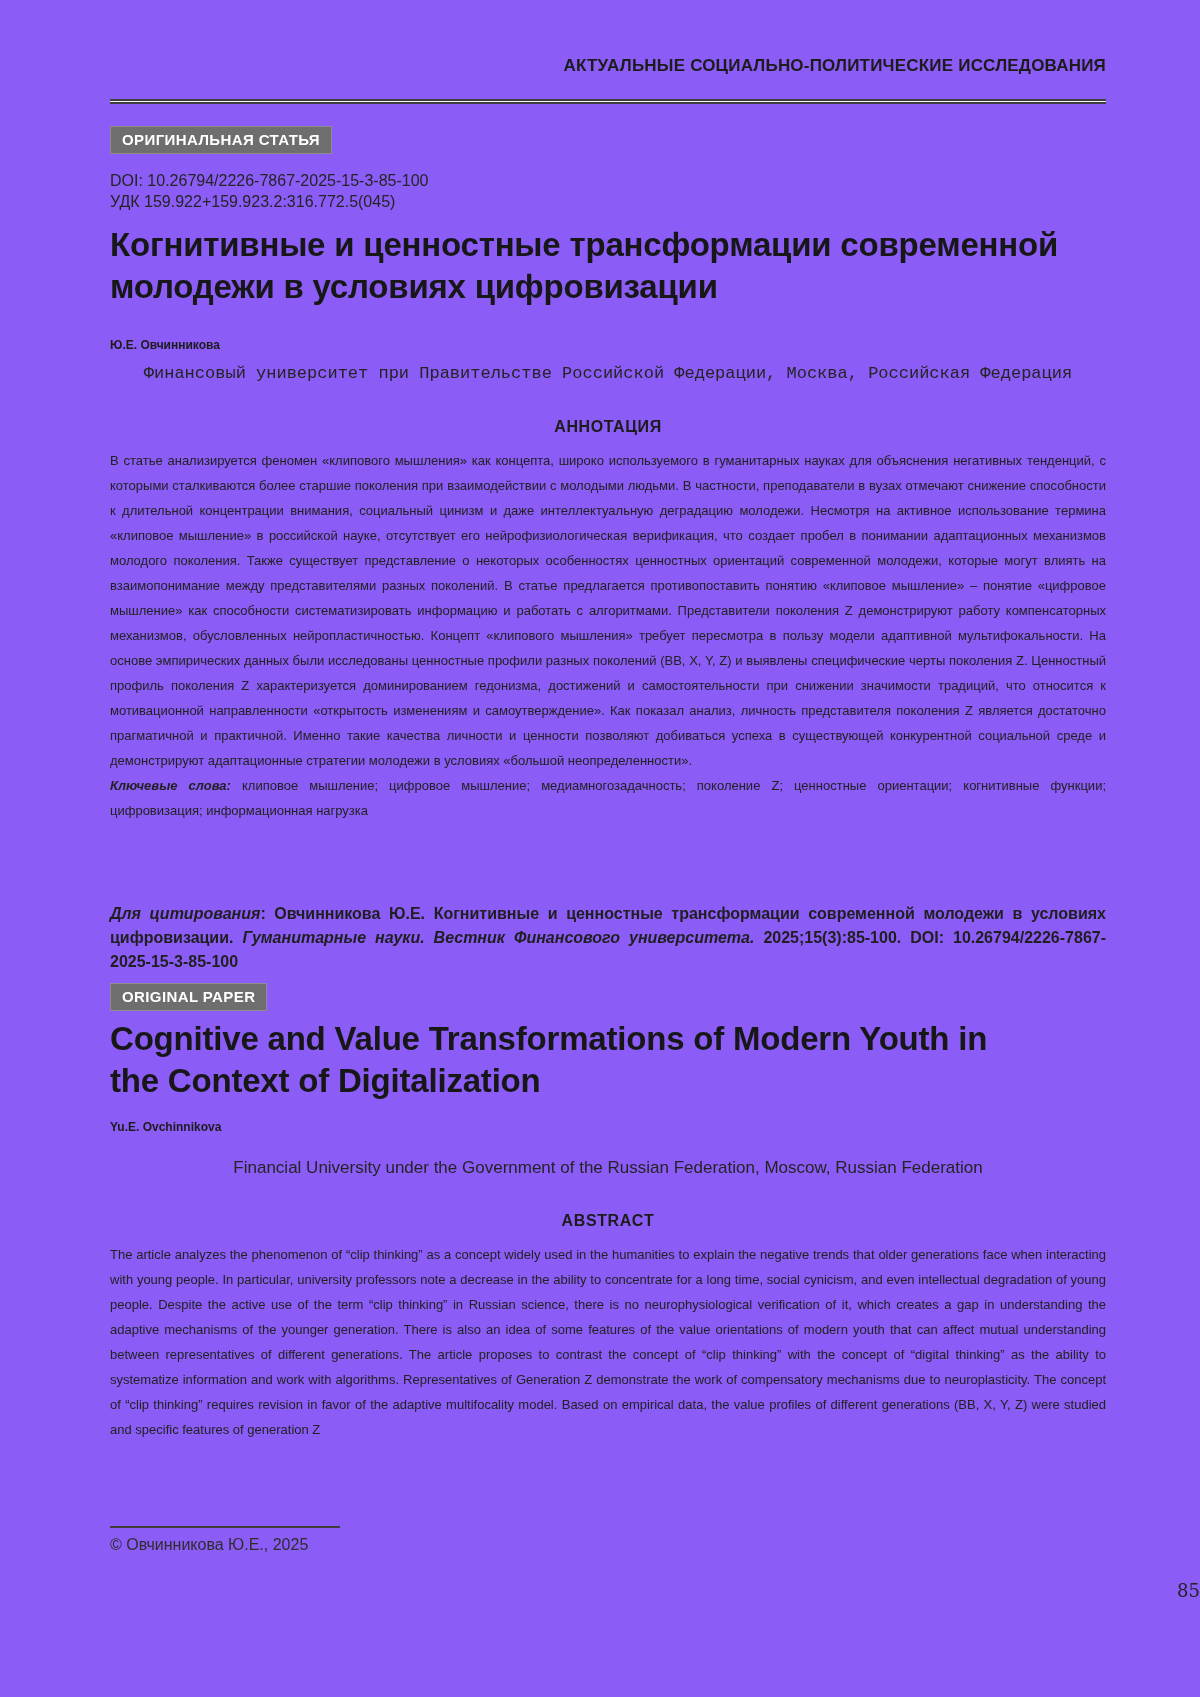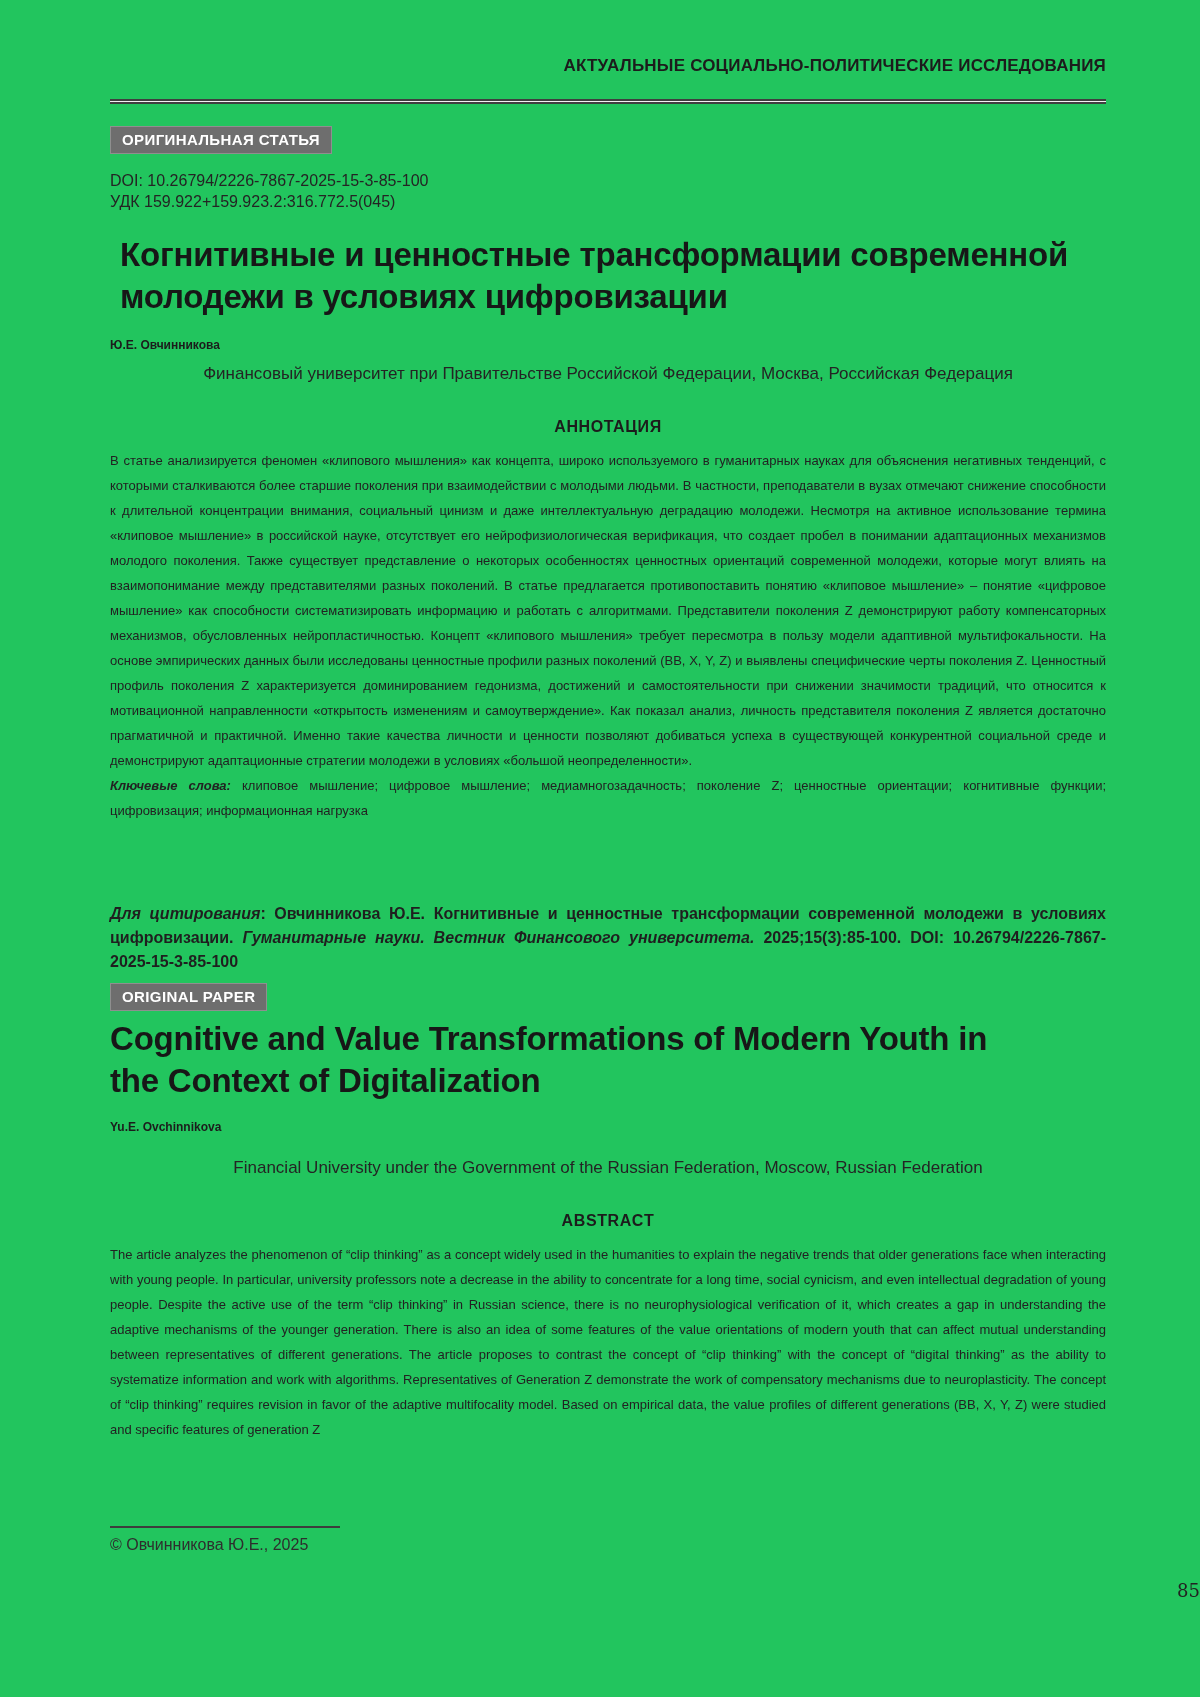--- a/index.html
+++ b/index.html
@@ -4,21 +4,21 @@
 <style>
   html, body {
     margin: 0;
     padding: 0;
     background: #ffffff;
   }
   .page {
     position: relative;
     width: 1200px;
     height: 1697px;
-    background: #22c55e;
+    background: #8b5cf6;
     font-family: "Liberation Sans", sans-serif;
     color: #1f1f1f;
     overflow: hidden;
   }
   .abs { position: absolute; left: 110px; width: 996px; }
 
   .running-head {
     top: 56px;
     text-align: right;
     font-size: 17px;
@@ -66,21 +66,21 @@
     color: #1c1c1c;
   }
   .author-ru-pos { top: 338px; }
   .author-en-pos { top: 1120px; }
 
   .affiliation-line {
     text-align: center;
     font-size: 17px;
     color: #242424;
   }
-  .affil-ru-pos { top: 364px; }
+  .affil-ru-pos { top: 364px; font-family: Liberation Mono, monospace; }
   .affil-en-pos { top: 1158px; }
 
   .abstract-heading {
     text-align: center;
     font-weight: 700;
     font-size: 16px;
     letter-spacing: 0.6px;
     color: #1c1c1c;
   }
   .annot-ru-pos { top: 418px; }
@@ -141,21 +141,21 @@
 
   <div class="abs badge-ru-pos">
     <span class="badge">ОРИГИНАЛЬНАЯ СТАТЬЯ</span>
   </div>
 
   <div class="abs doi-block">
     <div>DOI: 10.26794/2226-7867-2025-15-3-85-100</div>
     <div>УДК 159.922+159.923.2:316.772.5(045)</div>
   </div>
 
-  <h1 class="abs article-title title-ru-pos" style="margin:10px">Когнитивные и ценностные трансформации современной молодежи в условиях цифровизации</h1>
+  <h1 class="abs article-title title-ru-pos" style="margin:0">Когнитивные и ценностные трансформации современной молодежи в условиях цифровизации</h1>
 
   <div class="abs author-line author-ru-pos">Ю.Е. Овчинникова</div>
 
   <div class="abs affiliation-line affil-ru-pos">Финансовый университет при Правительстве Российской Федерации, Москва, Российская Федерация</div>
 
   <div class="abs abstract-heading annot-ru-pos">АННОТАЦИЯ</div>
 
   <div class="abs body-text abstract-ru-pos">
     <p>В статье анализируется феномен «клипового мышления» как концепта, широко используемого в гуманитарных науках для объяснения негативных тенденций, с которыми сталкиваются более старшие поколения при взаимодействии с молодыми людьми. В частности, преподаватели в вузах отмечают снижение способности к длительной концентрации внимания, социальный цинизм и даже интеллектуальную деградацию молодежи. Несмотря на активное использование термина «клиповое мышление» в российской науке, отсутствует его нейрофизиологическая верификация, что создает пробел в понимании адаптационных механизмов молодого поколения. Также существует представление о некоторых особенностях ценностных ориентаций современной молодежи, которые могут влиять на взаимопонимание между представителями разных поколений. В статье предлагается противопоставить понятию «клиповое мышление» – понятие «цифровое мышление» как способности систематизировать информацию и работать с алгоритмами. Представители поколения Z демонстрируют работу компенсаторных механизмов, обусловленных нейропластичностью. Концепт «клипового мышления» требует пересмотра в пользу модели адаптивной мультифокальности. На основе эмпирических данных были исследованы ценностные профили разных поколений (BB, X, Y, Z) и выявлены специфические черты поколения Z. Ценностный профиль поколения Z характеризуется доминированием гедонизма, достижений и самостоятельности при снижении значимости традиций, что относится к мотивационной направленности «открытость изменениям и самоутверждение». Как показал анализ, личность представителя поколения Z является достаточно прагматичной и практичной. Именно такие качества личности и ценности позволяют добиваться успеха в существующей конкурентной социальной среде и демонстрируют адаптационные стратегии молодежи в условиях «большой неопределенности».</p>
     <p><span class="kw-label">Ключевые слова:</span><span> клиповое мышление; цифровое мышление; медиамногозадачность; поколение Z; ценностные ориентации; когнитивные функции; цифровизация; информационная нагрузка</span></p>

